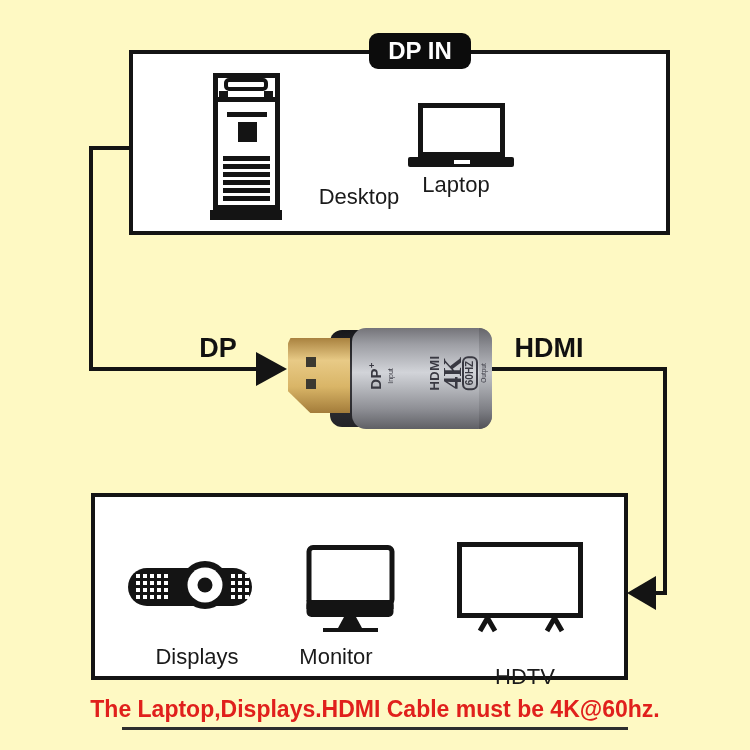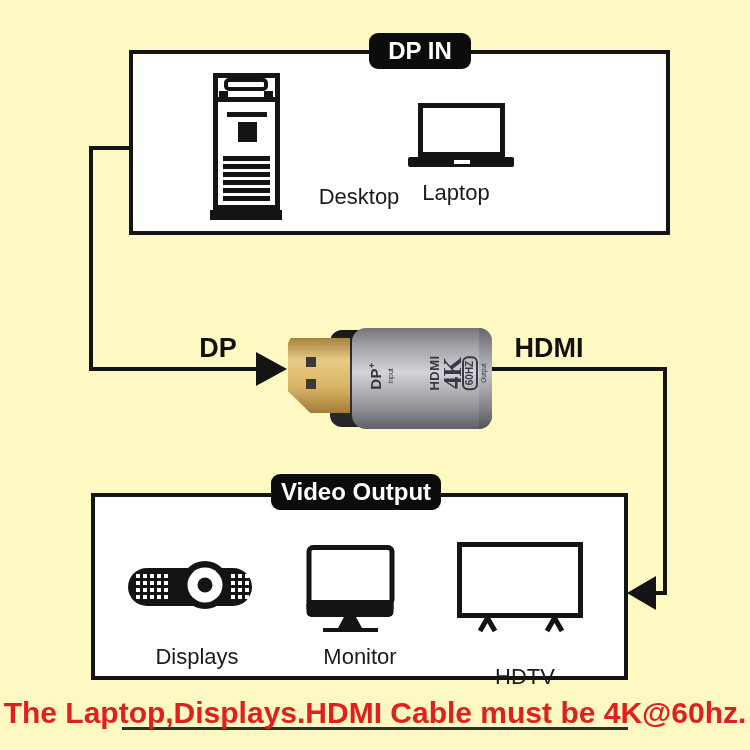--- a/index.html
+++ b/index.html
@@ -64,21 +64,21 @@
   .mk-tiny{font-size:7px;}
   .mk-hdmi{font-size:13px;font-weight:bold;letter-spacing:0.5px;}
   .mk-4k{font-size:25px;font-weight:bold;font-family:"Liberation Serif",serif;}
   .mk-hz{
     font-size:10px;font-weight:bold;border:2px solid #393942;border-radius:6px;
     padding:1px 3px;
   }
   .mk-out{font-size:6.5px;}
   .note{
     position:absolute;left:375px;top:696px;transform:translateX(-50%);
-    font-size:30px;font-weight:bold;color:#e0201c;white-space:nowrap;z-index:4;
+    font-size:23px;font-weight:bold;color:#e0201c;white-space:nowrap;z-index:4;
   }
   .note-rule{position:absolute;left:122px;top:727px;width:506px;height:3px;background:#2e2e2e;}
 </style>
 </head>
 <body>
 
 <div id="canvas">
 
   <div class="box" style="left:129px;top:50px;width:533px;height:177px;"></div>
   <div class="tag" style="left:369px;top:33px;width:102px;height:36px;">DP IN</div>
@@ -99,21 +99,21 @@
     <rect x="13" y="124" width="47" height="5" fill="#141414"></rect>
     <rect x="0" y="138" width="72" height="10" fill="#141414"></rect>
   </svg>
   <div class="devlabel" style="left:320px;top:184px;margin-left:39px;">Desktop</div>
 
   <svg style="left:405px;top:98px;" width="112" height="70" viewBox="0 0 112 70">
     <rect x="15.5" y="7.5" width="82" height="49" fill="#ffffff" stroke="#141414" stroke-width="5"></rect>
     <rect x="3" y="59" width="106" height="10" rx="2" fill="#141414"></rect>
     <rect x="49" y="62" width="16" height="4" fill="#ffffff"></rect>
   </svg>
-  <div class="devlabel" style="left:456px;top:180px;">Laptop</div>
+  <div class="devlabel" style="left:456px;top:172px;">Laptop</div>
 
   <div class="ln" style="left:89px;top:146px;width:40px;height:4px;"></div>
   <div class="ln" style="left:89px;top:146px;width:4px;height:225px;"></div>
   <div class="ln" style="left:89px;top:367px;width:170px;height:4px;"></div>
   <div class="arrow-right" style="left:256px;top:352px;"></div>
   <div class="portlabel" style="left:218px;top:333px;">DP</div>
 
   <div>
     <div class="collar"></div>
     <div class="gold">
@@ -130,21 +130,20 @@
     <div class="mk mk-out" style="left:484px;top:373px;">Output</div>
   </div>
 
   <div class="ln" style="left:490px;top:367px;width:177px;height:4px;"></div>
   <div class="ln" style="left:663px;top:367px;width:4px;height:228px;"></div>
   <div class="ln" style="left:652px;top:591px;width:15px;height:4px;"></div>
   <div class="arrow-left" style="left:627px;top:576px;"></div>
   <div class="portlabel" style="left:549px;top:333px;">HDMI</div>
 
   <div class="box" style="left:91px;top:493px;width:529px;height:179px;"></div>
-  <div class="tag" style="left:271px;top:474px;width:170px;height:36px;">Video Output</div>
 
   <svg style="left:126px;top:559px;" width="134" height="52" viewBox="0 0 134 52">
     <rect x="2" y="9" width="124" height="38" rx="19" fill="#141414"></rect>
     <g fill="#ffffff">
       <rect x="10" y="15" width="4" height="4"></rect>
         <rect x="17" y="15" width="4" height="4"></rect>
         <rect x="24" y="15" width="4" height="4"></rect>
         <rect x="31" y="15" width="4" height="4"></rect>
         <rect x="38" y="15" width="4" height="4"></rect>
       <rect x="10" y="22" width="4" height="4"></rect>
@@ -181,21 +180,21 @@
   </svg>
   <div class="devlabel" style="left:197px;top:644px;">Displays</div>
 
   <svg style="left:304px;top:543px;" width="92" height="90" viewBox="0 0 92 90">
     <rect x="5" y="4.5" width="83" height="56" rx="4" fill="#ffffff" stroke="#141414" stroke-width="5"></rect>
     <rect x="2.5" y="57" width="87" height="17" rx="5" fill="#141414"></rect>
     <rect x="2.5" y="57" width="87" height="9" fill="#141414"></rect>
     <polygon points="40,74 52,74 58,85 34,85" fill="#141414"></polygon>
     <rect x="19" y="85" width="55" height="4" fill="#141414"></rect>
   </svg>
-  <div class="devlabel" style="left:360px;top:644px;">Monitor</div>
+  <div class="devlabel" style="left:336px;top:644px;">Monitor</div>
 
   <svg style="left:454px;top:540px;" width="132" height="94" viewBox="0 0 132 94">
     <rect x="5.5" y="4.5" width="121" height="71" fill="#ffffff" stroke="#141414" stroke-width="5"></rect>
     <path d="M26 91 L33.5 78 L41 91" fill="none" stroke="#141414" stroke-width="5"></path>
     <path d="M93 91 L100.5 78 L108 91" fill="none" stroke="#141414" stroke-width="5"></path>
   </svg>
   <div class="devlabel" style="left:525px;top:664px;">HDTV</div>
 
   <div class="note">The Laptop,Displays.HDMI Cable must be 4K@60hz.</div>
   <div class="note-rule"></div>

